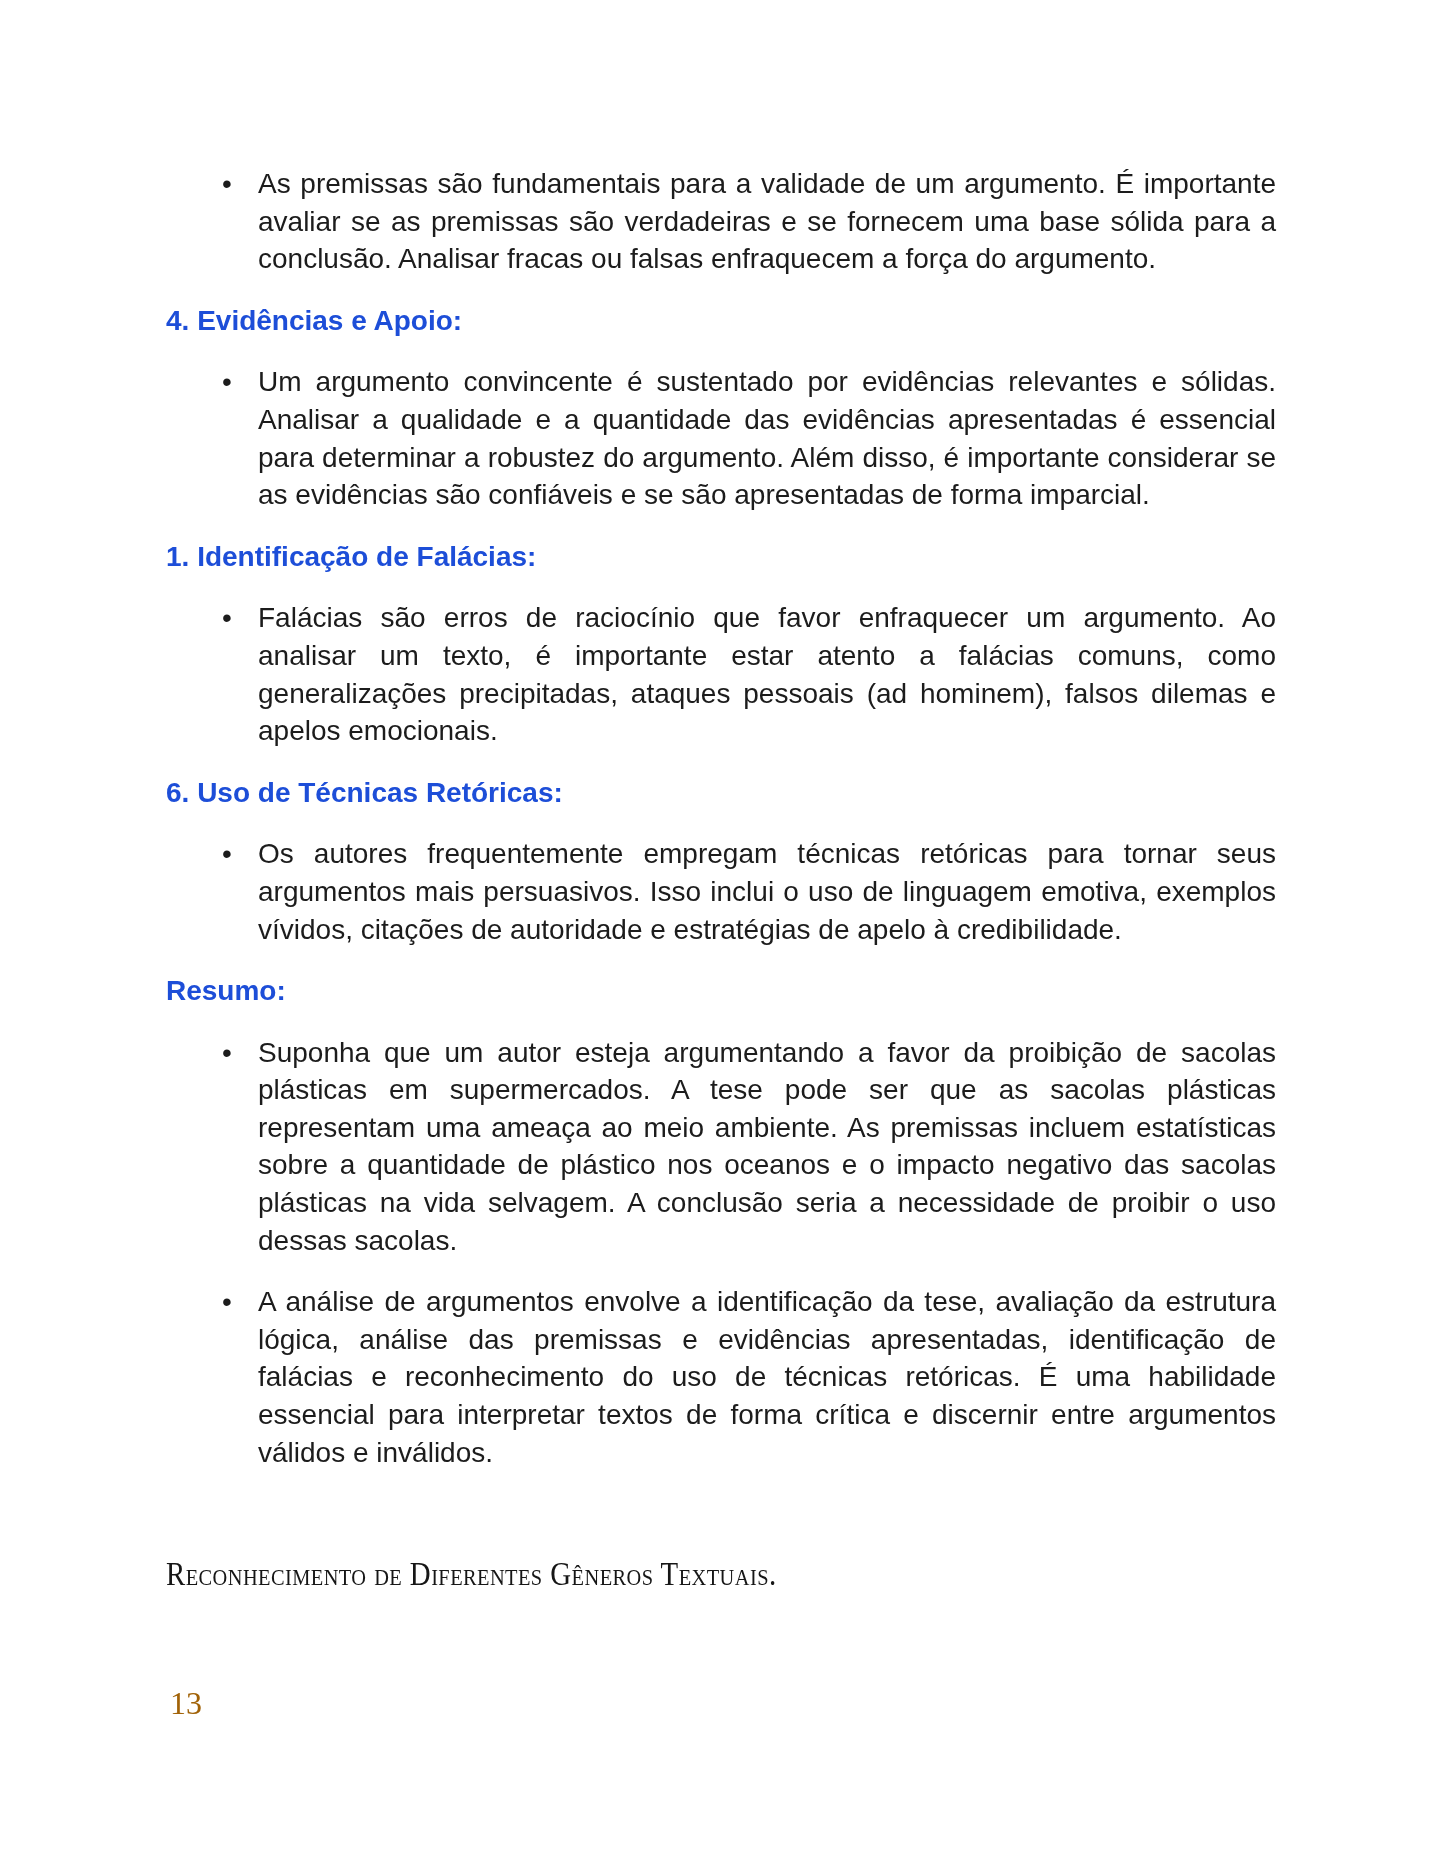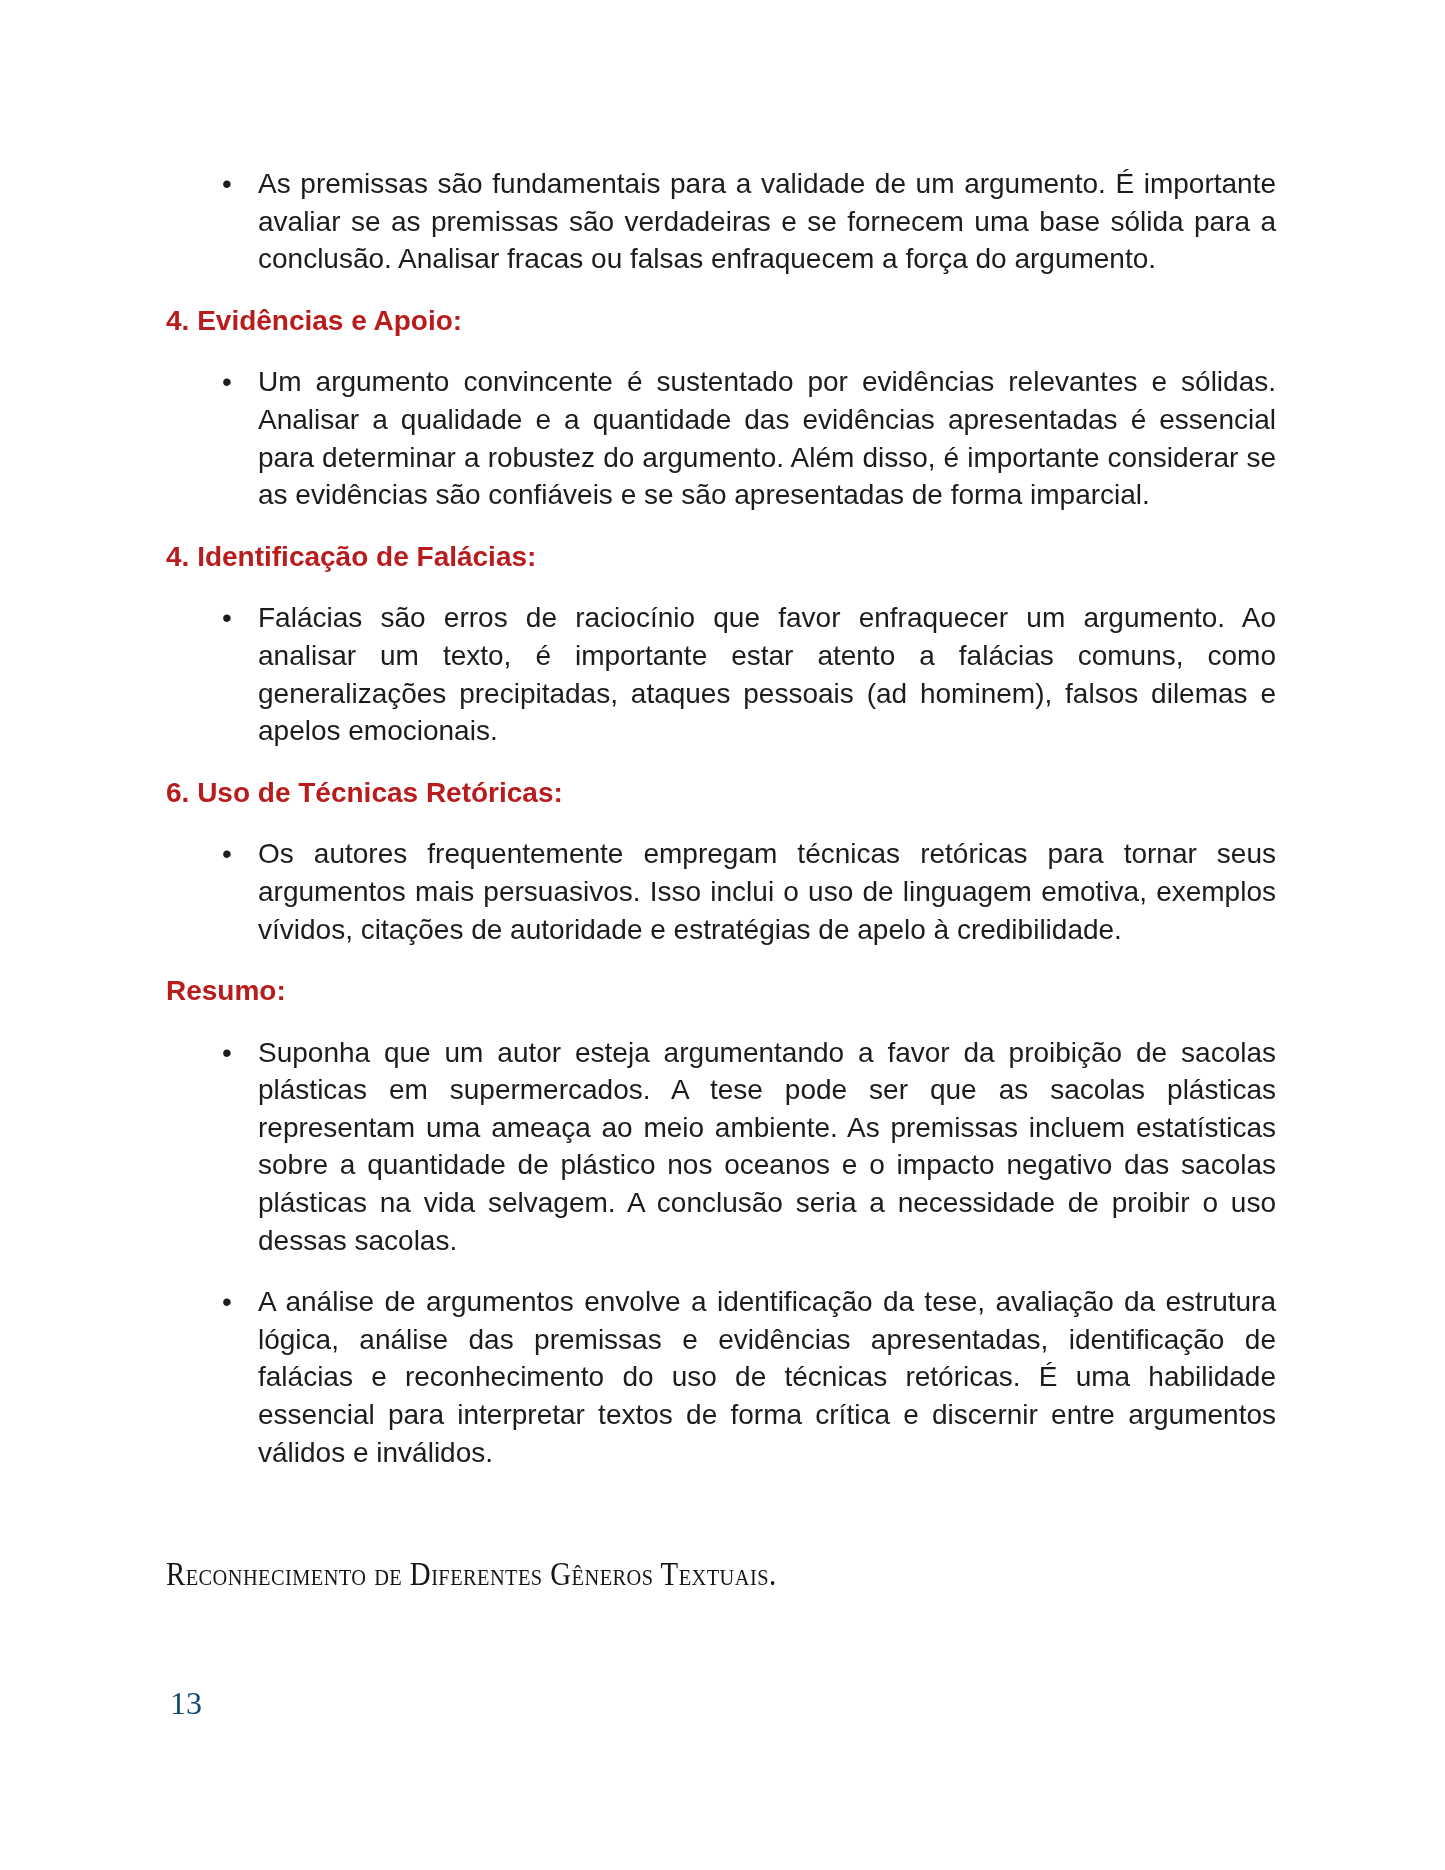--- a/index.html
+++ b/index.html
@@ -15,21 +15,21 @@
     font-size: 28px;
     line-height: 37.6px;
     color: #1c1c1c;
     overflow: hidden;
   }
   .doc-heading {
     font-weight: bold;
     font-size: 28px;
     line-height: 37.6px;
     margin: 0 0 24px 0;
-    color: #b91c1c;
+    color: #1d4ed8;
   }
   ul.bullets {
     list-style: none;
     margin: 0 0 24px 0;
     padding: 0 0 0 92px;
   }
   ul.bullets li {
     position: relative;
     text-align: justify;
   }
@@ -49,21 +49,21 @@
     transform: scaleX(0.85);
     transform-origin: 0 50%;
     white-space: nowrap;
     color: #161616;
   }
   .page-number {
     font-family: "Liberation Serif", "DejaVu Serif", serif;
     font-size: 32px;
     line-height: 40px;
     margin: 87px 0 12px 4px;
-    color: #0c4a6e;
+    color: #a16207;
   }
 </style>
 </head>
 <body>
 
 <div class="page">
 
   <ul class="bullets">
     <li>
       <span class="bullet-marker">•</span>
@@ -73,21 +73,21 @@
 
   <h2 class="doc-heading">4. Evidências e Apoio:</h2>
 
   <ul class="bullets">
     <li>
       <span class="bullet-marker">•</span>
       <span>Um argumento convincente é sustentado por evidências relevantes e sólidas. Analisar a qualidade e a quantidade das evidências apresentadas é essencial para determinar a robustez do argumento. Além disso, é importante considerar se as evidências são confiáveis e se são apresentadas de forma imparcial.</span>
     </li>
   </ul>
 
-  <h2 class="doc-heading">4. Identificação de Falácias:</h2>
+  <h2 class="doc-heading">1. Identificação de Falácias:</h2>
 
   <ul class="bullets">
     <li>
       <span class="bullet-marker">•</span>
       <span>Falácias são erros de raciocínio que favor enfraquecer um argumento. Ao analisar um texto, é importante estar atento a falácias comuns, como generalizações precipitadas, ataques pessoais (ad hominem), falsos dilemas e apelos emocionais.</span>
     </li>
   </ul>
 
   <h2 class="doc-heading">6. Uso de Técnicas Retóricas:</h2>
 

